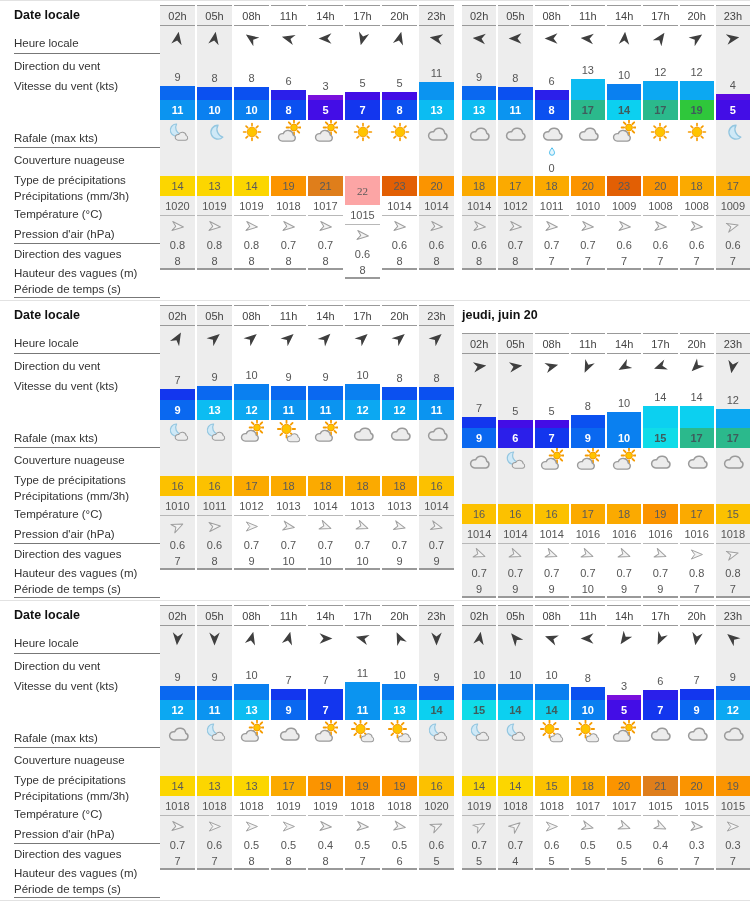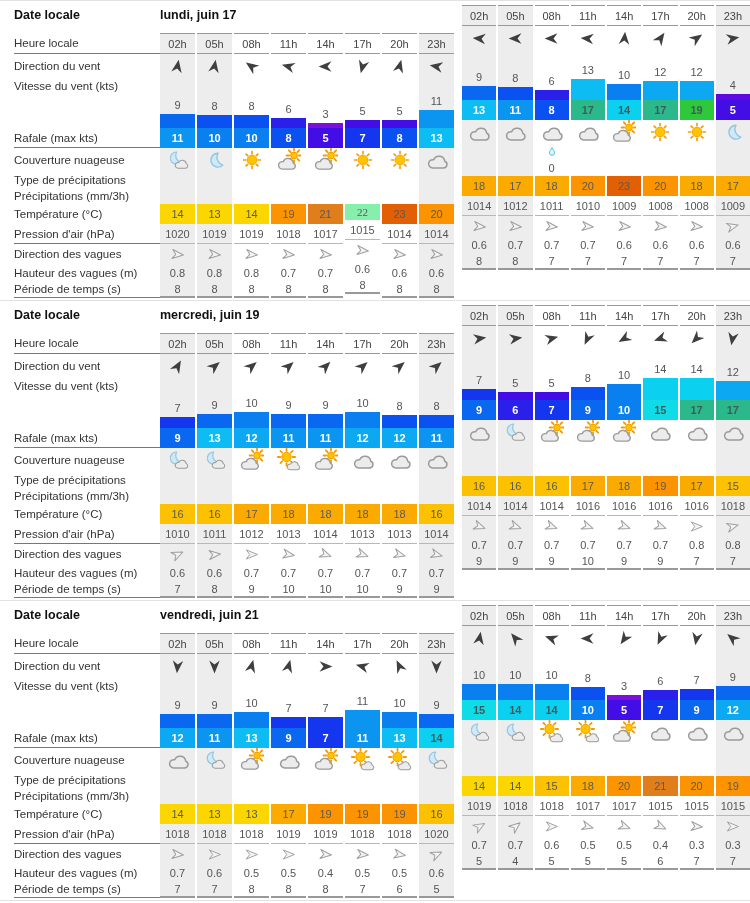--- a/index.html
+++ b/index.html
@@ -59,21 +59,20 @@
           <div class="lbl" style="height: 24px;">Couverture nuageuse</div>
           <div class="lbl" style="height: 16px;">Type de précipitations</div>
           <div class="lbl" style="height: 16px;">Précipitations (mm/3h)</div>
           <div class="lbl" style="height: 20px;">Température (°C)</div>
           <div class="lbl rule" style="height: 20px;">Pression d'air (hPa)</div>
           <div class="lbl" style="height: 20px;">Direction des vagues</div>
           <div class="lbl" style="height: 17px;">Hauteur des vagues (m)</div>
           <div class="lbl rule" style="height: 17px;">Période de temps (s)</div>
         </div>
         <div class="day" style="width: 294px;">
-          <div class="day-title">lundi, juin 17</div>
           <div class="cols">
             <div class="col shaded">
               <div class="cell hour" style="height: 21px;">02h</div>
               <div class="cell" style="height: 24px;">
                 <svg width="15" height="15" viewBox="0 0 24 24" style="transform:rotate(-80deg)">
                   <path d="M23 12 2.5 3.6l6.2 8.4-6.2 8.4z" fill="#3f3f3f"></path>
                 </svg>
               </div>
               <div class="cell wsp" style="height: 50px;">
                 <div class="bar" style="height: 14px; background: rgb(10, 104, 240);"></div>
@@ -278,21 +277,21 @@
                     <line x1="5.3" y1="12.0" x2="2.8" y2="12.0"></line>
                     <line x1="7.3" y1="7.3" x2="5.5" y2="5.5"></line>
                     <line x1="12.0" y1="5.3" x2="12.0" y2="2.8"></line>
                     <line x1="16.7" y1="7.3" x2="18.5" y2="5.5"></line>
                   </g>
                   <circle cx="12" cy="12" r="5.2" fill="#ffc400" stroke="#f59b00" stroke-width="1"></circle>
                 </svg>
               </div>
               <div class="cell" style="height: 16px;"></div>
               <div class="cell" style="height: 16px;"></div>
-              <div class="cell" style="height: 16px; background: #86efac; color: rgb(90, 90, 90); font-family: Liberation Serif, serif;">22</div>
+              <div class="cell" style="height: 29px; background: #fca5a5; color: rgb(90, 90, 90); font-family: Liberation Serif, serif;">22</div>
               <div class="cell press" style="height: 20px;">1015</div>
               <div class="cell" style="height: 20px;">
                 <svg width="13" height="13" viewBox="0 0 24 24" style="transform:rotate(5deg)">
                   <path d="M23 12 2.5 3.6l6.2 8.4-6.2 8.4z" fill="#f4f4f4" stroke="#9f9f9f" stroke-width="1.8" stroke-linejoin="round"></path>
                 </svg>
               </div>
               <div class="cell" style="height: 17px;">0.6</div>
               <div class="cell wavep" style="height: 17px;">8</div>
             </div>
             <div class="col">
@@ -661,21 +660,20 @@
           <div class="lbl" style="height: 24px;">Couverture nuageuse</div>
           <div class="lbl" style="height: 16px;">Type de précipitations</div>
           <div class="lbl" style="height: 16px;">Précipitations (mm/3h)</div>
           <div class="lbl" style="height: 20px;">Température (°C)</div>
           <div class="lbl rule" style="height: 20px;">Pression d'air (hPa)</div>
           <div class="lbl" style="height: 20px;">Direction des vagues</div>
           <div class="lbl" style="height: 17px;">Hauteur des vagues (m)</div>
           <div class="lbl rule" style="height: 17px;">Période de temps (s)</div>
         </div>
         <div class="day" style="width: 294px;">
-          <div class="day-title">mercredi, juin 19</div>
           <div class="cols">
             <div class="col shaded">
               <div class="cell hour" style="height: 21px;">02h</div>
               <div class="cell" style="height: 24px;">
                 <svg width="15" height="15" viewBox="0 0 24 24" style="transform:rotate(-60deg)">
                   <path d="M23 12 2.5 3.6l6.2 8.4-6.2 8.4z" fill="#3f3f3f"></path>
                 </svg>
               </div>
               <div class="cell wsp" style="height: 50px;">
                 <div class="bar" style="height: 11px; background: rgb(19, 54, 238);"></div>
@@ -953,20 +951,21 @@
                 <svg width="13" height="13" viewBox="0 0 24 24" style="transform:rotate(15deg)">
                   <path d="M23 12 2.5 3.6l6.2 8.4-6.2 8.4z" fill="#f4f4f4" stroke="#9f9f9f" stroke-width="1.8" stroke-linejoin="round"></path>
                 </svg>
               </div>
               <div class="cell" style="height: 17px;">0.7</div>
               <div class="cell wavep" style="height: 17px;">9</div>
             </div>
           </div>
         </div>
         <div class="day day2" style="width: 288px;">
+          <div class="day-title">jeudi, juin 20</div>
           <div class="cols">
             <div class="col shaded">
               <div class="cell hour" style="height: 21px;">02h</div>
               <div class="cell" style="height: 24px;">
                 <svg width="15" height="15" viewBox="0 0 24 24" style="transform:rotate(-8deg)">
                   <path d="M23 12 2.5 3.6l6.2 8.4-6.2 8.4z" fill="#3f3f3f"></path>
                 </svg>
               </div>
               <div class="cell wsp" style="height: 50px;">
                 <div class="bar" style="height: 11px; background: rgb(19, 54, 238);"></div>
@@ -1258,21 +1257,20 @@
           <div class="lbl" style="height: 24px;">Couverture nuageuse</div>
           <div class="lbl" style="height: 16px;">Type de précipitations</div>
           <div class="lbl" style="height: 16px;">Précipitations (mm/3h)</div>
           <div class="lbl" style="height: 20px;">Température (°C)</div>
           <div class="lbl rule" style="height: 20px;">Pression d'air (hPa)</div>
           <div class="lbl" style="height: 20px;">Direction des vagues</div>
           <div class="lbl" style="height: 17px;">Hauteur des vagues (m)</div>
           <div class="lbl rule" style="height: 17px;">Période de temps (s)</div>
         </div>
         <div class="day" style="width: 294px;">
-          <div class="day-title">vendredi, juin 21</div>
           <div class="cols">
             <div class="col shaded">
               <div class="cell hour" style="height: 21px;">02h</div>
               <div class="cell" style="height: 24px;">
                 <svg width="15" height="15" viewBox="0 0 24 24" style="transform:rotate(95deg)">
                   <path d="M23 12 2.5 3.6l6.2 8.4-6.2 8.4z" fill="#3f3f3f"></path>
                 </svg>
               </div>
               <div class="cell wsp" style="height: 50px;">
                 <div class="bar" style="height: 14px; background: rgb(10, 104, 240);"></div>

